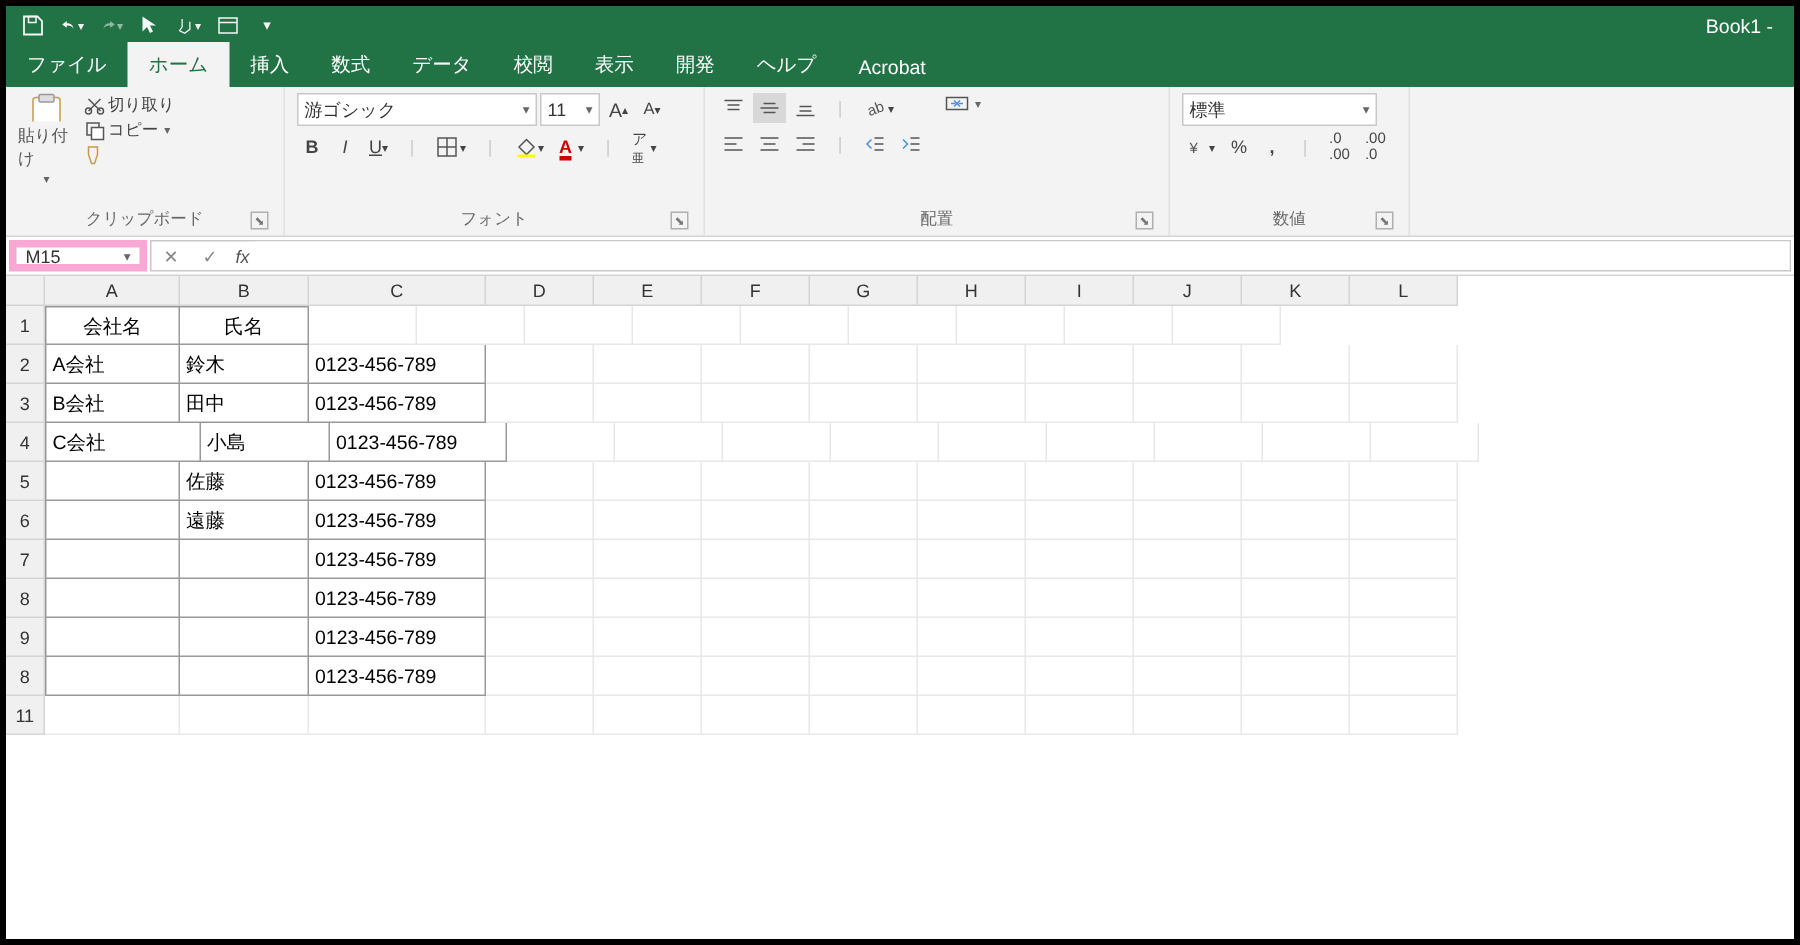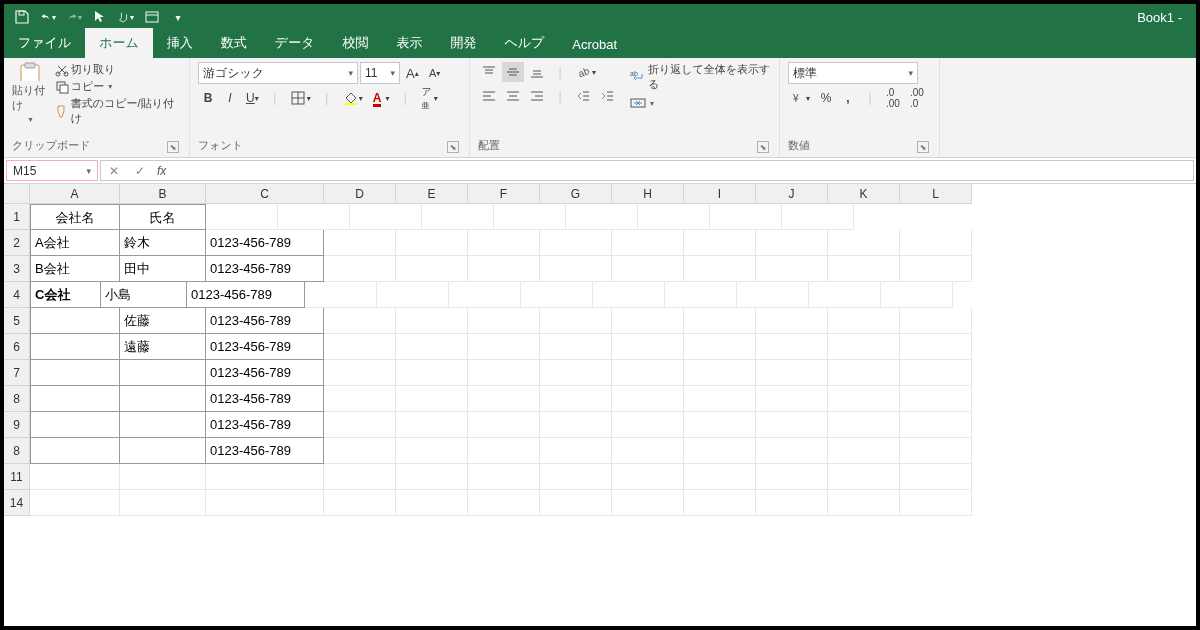--- a/index.html
+++ b/index.html
@@ -15,40 +15,40 @@
 
   
   .tabs { background: #217346; height: 28px; display: flex; align-items: flex-end; color: #fff; font-size: 13px; }
   .tab { padding: 6px 14px 6px; cursor: pointer; }
   .tab.active { background: #f3f3f3; color: #217346; }
   .telltab { display: flex; align-items: center; gap: 4px; padding: 6px 12px; }
 
   
   .ribbon { background: #f3f3f3; border-bottom: 1px solid #d4d4d4; height: 100px; display: flex; }
   .group { border-right: 1px solid #e1e1e1; padding: 4px 8px 2px; display: flex; flex-direction: column; justify-content: space-between; position: relative; }
-  .group-label { text-align: left; font-size: 11px; color: #666; padding-bottom: 2px; position: relative; }
+  .group-label { text-align: center; font-size: 11px; color: #666; padding-bottom: 2px; position: relative; }
   .dlg-launcher { position: absolute; right: 2px; bottom: 2px; width: 12px; height: 12px; border: 1px solid #b0b0b0; font-size: 8px; display: flex; align-items: center; justify-content: center; color: #777; }
   .group-body { flex: 1; display: flex; align-items: flex-start; gap: 6px; }
   .stackv { display: flex; flex-direction: column; gap: 2px; }
   .btnrow { display: flex; gap: 2px; align-items: center; }
   .rbtn { height: 20px; min-width: 20px; padding: 0 3px; display: inline-flex; align-items: center; justify-content: center; font-size: 12px; color: #444; border: 1px solid transparent; }
   .bigbtn { width: 38px; height: 62px; display: flex; flex-direction: column; align-items: center; justify-content: center; font-size: 11px; color: #555; gap: 2px; }
   .combo { height: 22px; border: 1px solid #c8c8c8; background: #fff; display: flex; align-items: center; padding: 0 4px; font-size: 12px; color: #333; }
   .combo .caret { margin-left: auto; font-size: 9px; color: #666; padding-left: 4px; }
   .fontname { width: 160px; }
   .fontsize { width: 40px; }
   .numfmt { width: 130px; }
   .small { font-size: 11px; color: #444; }
   .underline { text-decoration: underline; }
 
   svg { display: block; }
 
   
   .fbar { height: 26px; border-bottom: 1px solid #d4d4d4; display: flex; align-items: stretch; background: #fff; }
-  .namebox { width: 92px; border: 1px solid #f9a8d4; margin: 2px; display: flex; align-items: center; padding: 0 6px; font-size: 12px; color: #333; }
+  .namebox { width: 92px; border: 5px solid #f9a8d4; margin: 2px; display: flex; align-items: center; padding: 0 6px; font-size: 12px; color: #333; }
   .namebox .caret { margin-left: auto; font-size: 9px; color: #666; }
   .fxarea { flex: 1; display: flex; align-items: center; border: 1px solid #c8c8c8; margin: 2px 2px 2px 0; }
   .fxbtn { width: 26px; text-align: center; color: #888; font-size: 12px; }
   .fxlabel { font-style: italic; color: #555; font-size: 12px; padding: 0 4px; }
   .fxinput { flex: 1; height: 100%; border: none; outline: none; font-size: 12px; padding: 0 4px; }
 
   
   .gridwrap { position: relative; overflow: hidden; flex: 1; }
   .sheet { position: absolute; inset: 0; display: flex; flex-direction: column; }
   .colhdrs { display: flex; height: 20px; }
@@ -158,21 +158,20 @@
               </span>
             <span class="small">コピー</span>
             <span style="font-size:8px;color:#666;margin-left:2px">▾</span>
           </div>
           <div class="btnrow">
             <span>
                 <svg width="14" height="14">
                   <path d="M3 2h6v5l-2 6H5l-2-6z" fill="none" stroke="#c59b4a"></path>
                 </svg>
               </span>
-            <span class="small">書式のコピー/貼り付け</span>
           </div>
         </div>
       </div>
       <div class="group-label"><span>クリップボード</span><span class="dlg-launcher">⬊</span></div>
     </div>
 
     <div class="group" style="width:280px">
       <div class="group-body stackv" style="width:100%;gap:4px">
         <div class="btnrow">
           <div class="combo fontname">
@@ -296,30 +295,20 @@
                 <svg width="14" height="14">
                   <path d="M2 4l3 3-3 3" fill="none" stroke="#4a90d9"></path>
                   <line x1="7" y1="3" x2="13" y2="3" stroke="#555"></line>
                   <line x1="7" y1="7" x2="13" y2="7" stroke="#555"></line>
                   <line x1="7" y1="11" x2="13" y2="11" stroke="#555"></line>
                 </svg>
               </span>
           </div>
         </div>
         <div class="stackv" style="gap:4px;margin-left:6px">
-          <div class="btnrow">
-            <span>
-                <svg width="16" height="14">
-                  <text x="0" y="6" font-size="7" fill="#555">ab</text>
-                  <path d="M12 4v4h-6" fill="none" stroke="#4a90d9"></path>
-                  <path d="M6 6l-2 2 2 2" fill="none" stroke="#4a90d9"></path>
-                </svg>
-              </span>
-            <span class="small">折り返して全体を表示する</span>
-          </div>
           <div class="btnrow">
             <span>
                 <svg width="16" height="14">
                   <rect x="1" y="3" width="14" height="8" fill="none" stroke="#555"></rect>
                   <path d="M4 7h3M9 7h3" stroke="#4a90d9"></path>
                   <path d="M6 5l2 2-2 2M10 5l-2 2 2 2" fill="none" stroke="#4a90d9"></path>
                 </svg>
               </span>
             <span style="font-size:8px;color:#666;margin-left:2px">▾</span>
           </div>
@@ -425,21 +414,21 @@
             <div class="cell" style="width: 72px;"></div>
             <div class="cell" style="width: 72px;"></div>
             <div class="cell" style="width: 72px;"></div>
             <div class="cell" style="width: 72px;"></div>
             <div class="cell" style="width: 72px;"></div>
             <div class="cell" style="width: 72px;"></div>
             <div class="cell" style="width: 72px;"></div>
           </div>
           <div class="row">
             <div class="rowhdr">4</div>
-            <div class="cell b-r b-b b-l" style="width: 71px; font-weight: bold;">C会社</div>
+            <div class="cell b-r b-b b-l" style="width: 104px;">C会社</div>
             <div class="cell b-r b-b" style="width: 86px;">小島</div>
             <div class="cell b-r b-b" style="width: 118px;">0123-456-789</div>
             <div class="cell" style="width: 72px;"></div>
             <div class="cell" style="width: 72px;"></div>
             <div class="cell" style="width: 72px;"></div>
             <div class="cell" style="width: 72px;"></div>
             <div class="cell" style="width: 72px;"></div>
             <div class="cell" style="width: 72px;"></div>
             <div class="cell" style="width: 72px;"></div>
             <div class="cell" style="width: 72px;"></div>
@@ -543,32 +532,17 @@
             <div class="cell" style="width: 72px;"></div>
             <div class="cell" style="width: 72px;"></div>
             <div class="cell" style="width: 72px;"></div>
             <div class="cell" style="width: 72px;"></div>
             <div class="cell" style="width: 72px;"></div>
             <div class="cell" style="width: 72px;"></div>
             <div class="cell" style="width: 72px;"></div>
             <div class="cell" style="width: 72px;"></div>
             <div class="cell" style="width: 72px;"></div>
           </div>
-          <div class="row">
-            <div class="rowhdr">14</div>
-            <div class="cell" style="width: 90px;"></div>
-            <div class="cell" style="width: 86px;"></div>
-            <div class="cell" style="width: 118px;"></div>
-            <div class="cell" style="width: 72px;"></div>
-            <div class="cell" style="width: 72px;"></div>
-            <div class="cell" style="width: 72px;"></div>
-            <div class="cell" style="width: 72px;"></div>
-            <div class="cell" style="width: 72px;"></div>
-            <div class="cell" style="width: 72px;"></div>
-            <div class="cell" style="width: 72px;"></div>
-            <div class="cell" style="width: 72px;"></div>
-            <div class="cell" style="width: 72px;"></div>
-          </div>
         </div>
     </div>
   </div>
 
 </div>
 
 </body></html>

